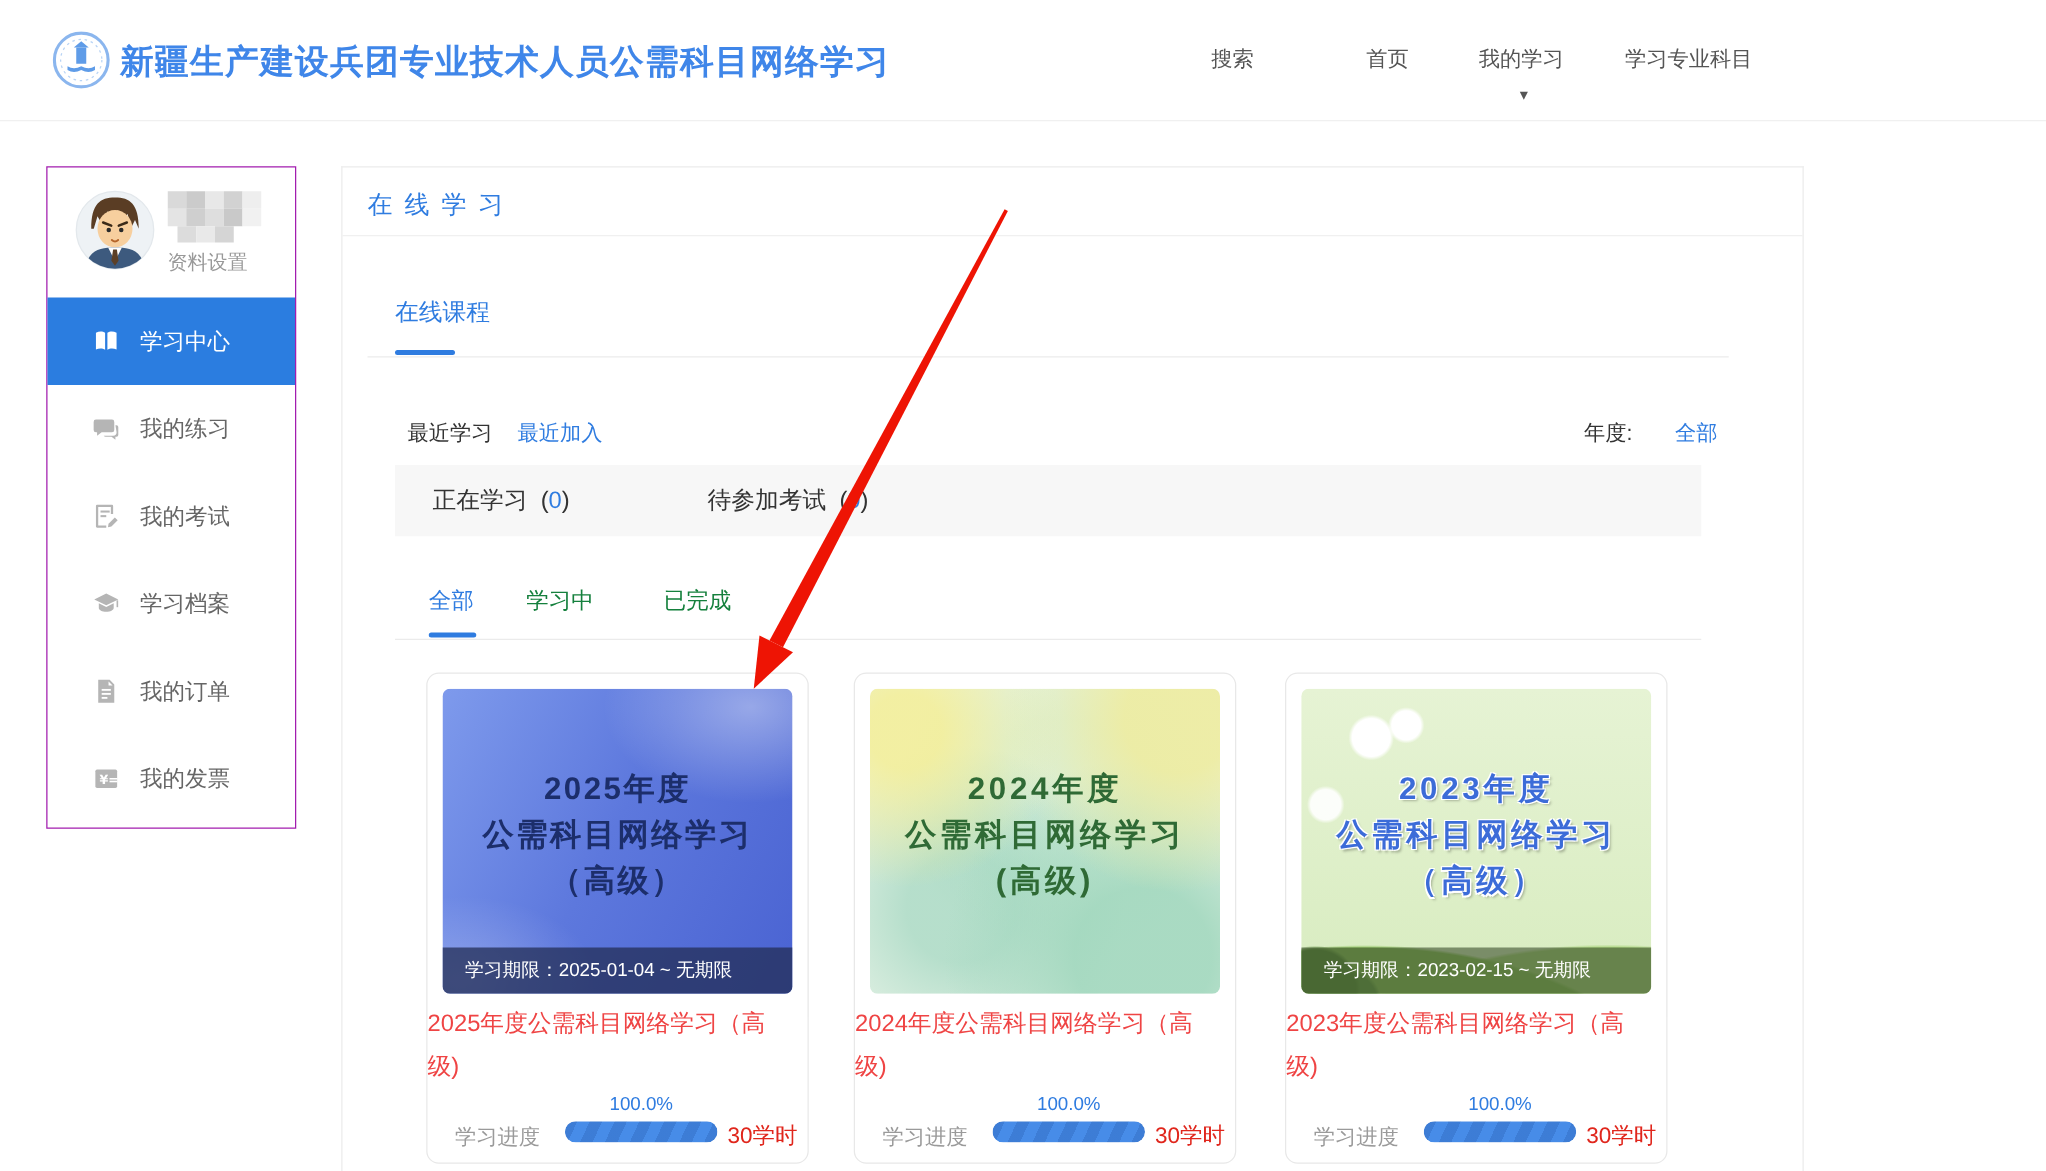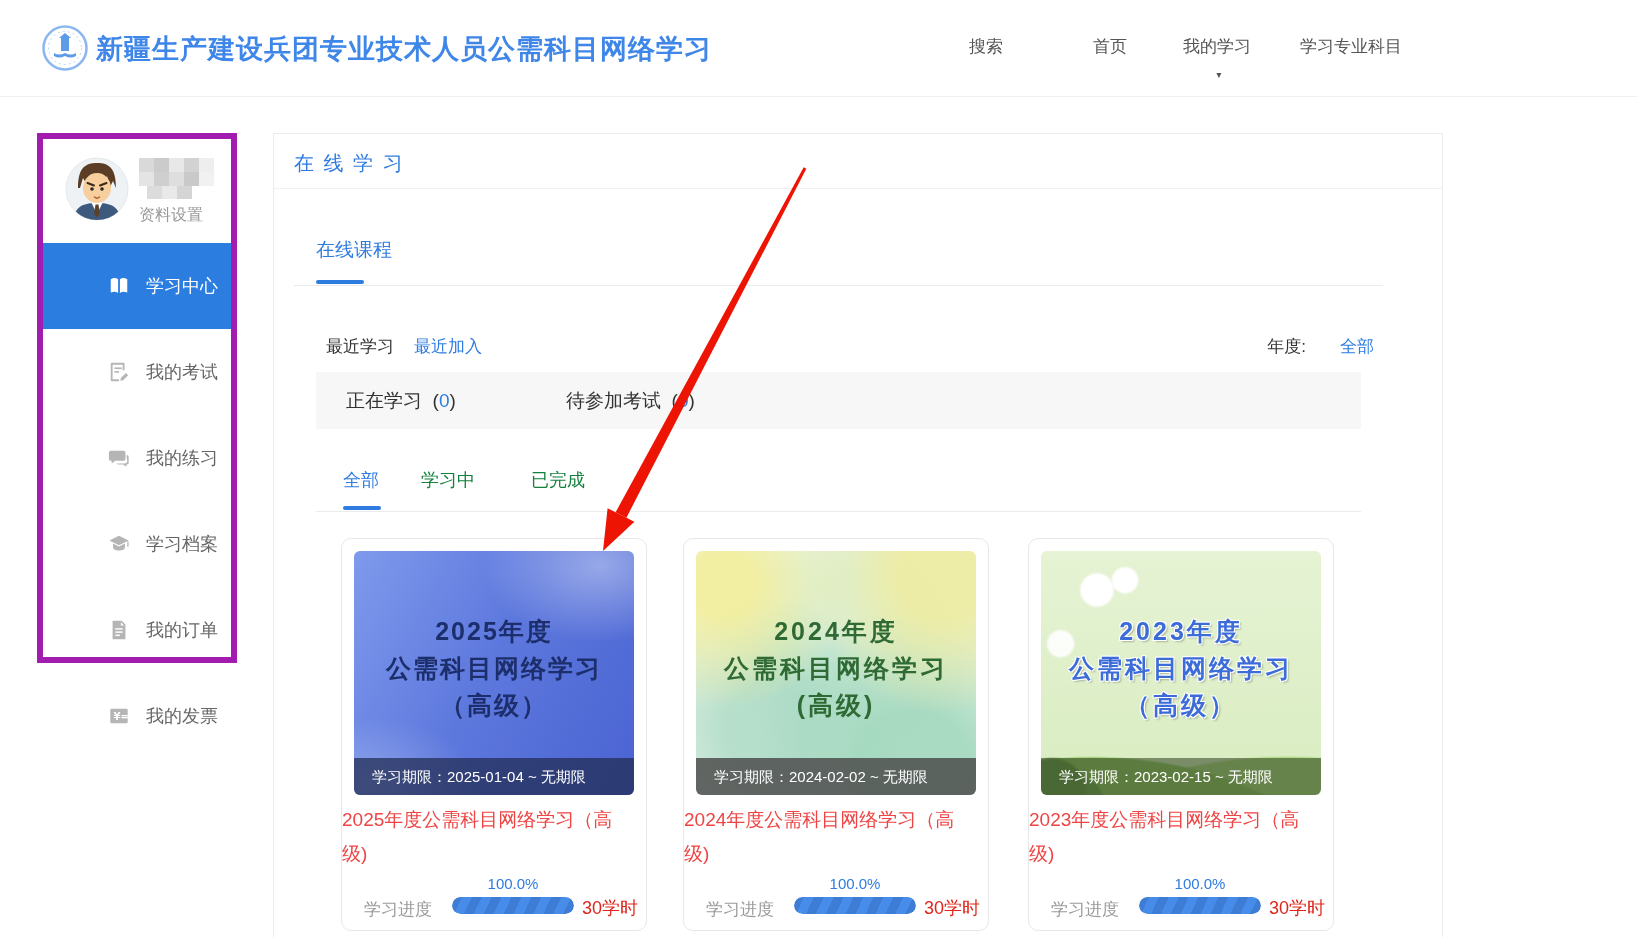--- a/index.html
+++ b/index.html
@@ -1,35 +1,35 @@
 <!DOCTYPE html>
 <html><head>
 <meta charset="utf-8">
 <style>
   * { margin:0; padding:0; box-sizing:border-box; }
   html,body { background:#fff; }
   body { font-family:"Liberation Sans","DejaVu Sans",sans-serif; }
   #app { position:relative; width:1637px; height:937px; background:#fff; overflow:hidden; }
 
   
-  .header { position:absolute; left:0; top:0; width:100%; height:97px; background:#fff; border-bottom:1px solid #f0f0f0;font-family:Liberation Mono, monospace; }
+  .header { position:absolute; left:0; top:0; width:100%; height:97px; background:#fff; border-bottom:1px solid #f0f0f0; }
   .logo { position:absolute; left:42px; top:25px; width:46px; height:46px; cursor:pointer; }
   .site-title { position:absolute; left:96px; top:31px; font-size:27px; font-weight:bold; color:#3f86e9; letter-spacing:1px; white-space:nowrap; }
   .nav-item { position:absolute; top:34px; height:28px; line-height:28px; font-size:17px; color:#555; cursor:pointer; white-space:nowrap; display:flex; align-items:center;flex-direction:column; }
   .nav-item .search-glyph { width:19px; height:19px; margin-right:6px; }
   .nav-item .caret { font-size:13px; color:#555; margin-left:4px; }
 
   
-  .sidebar { position:absolute; left:37px; top:133px; width:200px; height:530px; background:#fff; border:6px solid #a21caf; }
+  .sidebar { position:absolute; left:37px; top:133px; width:200px; height:530px; background:#fff; border:1px solid #a21caf; }
   .profile { position:relative; height:104px; }
   .avatar { position:absolute; left:22px; top:18px; width:64px; height:64px; }
   .name-blur { position:absolute; left:96px; top:17px; }
   .profile-settings { position:absolute; left:96px; top:66px; font-size:16px; color:#999; cursor:pointer; text-decoration:none; }
   .side-menu { position:absolute; left:0; top:104px; width:100%; }
-  .menu-item { height:86px; display:flex; align-items:center; padding-left:52px; font-size:18px; color:#666; cursor:pointer;justify-content:center; }
+  .menu-item { height:70px; display:flex; align-items:center; padding-left:36px; font-size:18px; color:#666; cursor:pointer; }
   .menu-item .mi-icon { width:22px; height:22px; margin-right:16px; color:#b5b5b5; flex:0 0 22px; }
   .menu-item.active { background:#2b7de0; color:#fff; }
   .menu-item.active .mi-icon { color:#fff; }
 
   
   .main { position:absolute; left:273px; top:133px; width:1170px; height:804px; background:#fff; border:1px solid #ececec; border-bottom:none; }
   .page-title { position:absolute; left:20px; top:16px; font-size:20px; color:#2f7ce0; letter-spacing:2px; }
   .title-divider { position:absolute; left:0; top:54px; width:100%; border-top:1px solid #f0f0f0; }
   .course-tab { position:absolute; left:42px; top:103px; font-size:19px; color:#2f7ce0; cursor:pointer; }
   .course-tab-underline { position:absolute; left:42px; top:146px; width:48px; height:4px; background:#2f7ce0; border-radius:2px; }
@@ -179,36 +179,36 @@
           <svg viewBox="0 0 24 24" width="22" height="22" fill="currentColor">
               <path d="M3 4.5 C5.8 3 8.8 3 11 4.6 V19.5 C8.8 18 5.8 18 3 19.2 Z"></path>
               <path d="M21 4.5 C18.2 3 15.2 3 13 4.6 V19.5 C15.2 18 18.2 18 21 19.2 Z"></path>
             </svg>
         </span>
         <span>学习中心</span>
       </div>
       <div class="menu-item">
         <span class="mi-icon">
           <svg viewBox="0 0 24 24" width="22" height="22" fill="currentColor">
+              <path d="M3 4 h14 a2 2 0 0 1 2 2 v7 a2 2 0 0 1 -2 2 h-9 l-4 3 v-3 h-1 a2 2 0 0 1 -2 -2 V6 a2 2 0 0 1 2 -2 Z"></path>
+              <path d="M20 9 h1 a1.5 1.5 0 0 1 1.5 1.5 v7 a1.5 1.5 0 0 1 -1.5 1.5 h-1 v2.5 l-3.4 -2.5 h-5 a2 2 0 0 1 -1.8 -1 h8.2 a3 3 0 0 0 3 -3 Z"></path>
+            </svg>
+        </span>
+        <span>我的练习</span>
+      </div>
+      <div class="menu-item">
+        <span class="mi-icon">
+          <svg viewBox="0 0 24 24" width="22" height="22" fill="currentColor">
               <path d="M4 2 h13 a1 1 0 0 1 1 1 v7 h-2 V4 H5 v16 h7 v2 H4 a1 1 0 0 1 -1 -1 V3 a1 1 0 0 1 1 -1 Z"></path>
               <rect x="7" y="7" width="8" height="1.8"></rect>
               <rect x="7" y="11" width="5" height="1.8"></rect>
               <path d="M14 18.5 L19.5 13 L22 15.5 L16.5 21 L13.5 21.6 Z"></path>
             </svg>
         </span>
         <span>我的考试</span>
-      </div>
-      <div class="menu-item">
-        <span class="mi-icon">
-          <svg viewBox="0 0 24 24" width="22" height="22" fill="currentColor">
-              <path d="M3 4 h14 a2 2 0 0 1 2 2 v7 a2 2 0 0 1 -2 2 h-9 l-4 3 v-3 h-1 a2 2 0 0 1 -2 -2 V6 a2 2 0 0 1 2 -2 Z"></path>
-              <path d="M20 9 h1 a1.5 1.5 0 0 1 1.5 1.5 v7 a1.5 1.5 0 0 1 -1.5 1.5 h-1 v2.5 l-3.4 -2.5 h-5 a2 2 0 0 1 -1.8 -1 h8.2 a3 3 0 0 0 3 -3 Z"></path>
-            </svg>
-        </span>
-        <span>我的练习</span>
       </div>
       <div class="menu-item">
         <span class="mi-icon">
           <svg viewBox="0 0 24 24" width="22" height="22" fill="currentColor">
               <path d="M12 3 L1.5 8.2 L12 13.4 L22.5 8.2 Z"></path>
               <path d="M5.5 11.5 v4.2 c0 1.8 3 3.3 6.5 3.3 s6.5 -1.5 6.5 -3.3 v-4.2 L12 14.8 Z"></path>
               <rect x="21" y="9" width="1.4" height="6"></rect>
             </svg>
         </span>
         <span>学习档案</span>
@@ -285,21 +285,20 @@
       <div class="hours">30学时</div>
     </article>
 
     <article class="card" style="left:409px">
       <div class="cover cover-green-watercolor">
         <div class="cover-text">
           <div>2024年度</div>
           <div>公需科目网络学习</div>
           <div>(高级)</div>
         </div>
-        <div class="period-bar">学习期限：2024-02-02 ~ 无期限</div>
       </div>
       <div class="card-title">2024年度公需科目网络学习（高级)</div>
       <div class="pct">100.0%</div>
       <div class="progress-label">学习进度</div>
       <div class="progress-track">
           <div class="progress-fill" style="width: 100%;"></div>
         </div>
       <div class="hours">30学时</div>
     </article>
 

